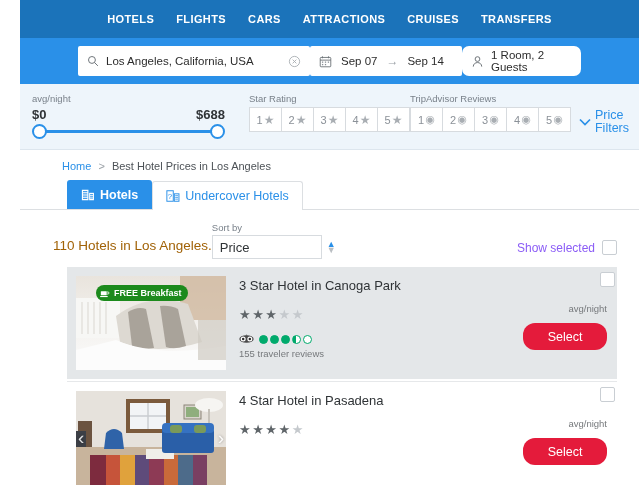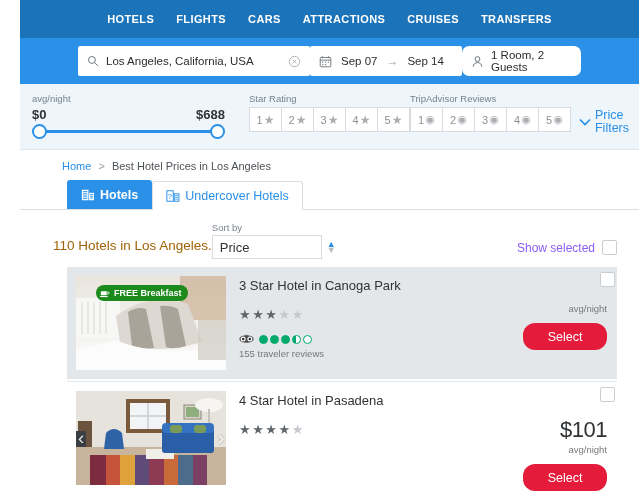--- a/index.html
+++ b/index.html
@@ -486,21 +486,20 @@
       </div>
 
       <div class="info">
         <div class="hname">4 Star Hotel in Pasadena</div>
         <div class="stars">
           <span class="on">★</span><span class="on">★</span><span class="on">★</span><span class="on">★</span><span class="off">★</span>
         </div>
       </div>
 
       <div class="pricecol">
-        <div class="price">$101</div>
         <div class="pernight">avg/night</div>
         <button class="selbtn">Select</button>
       </div>
 
       <div class="cbox cardcb"></div>
     </div>
 
   </div>
 </div>
 

